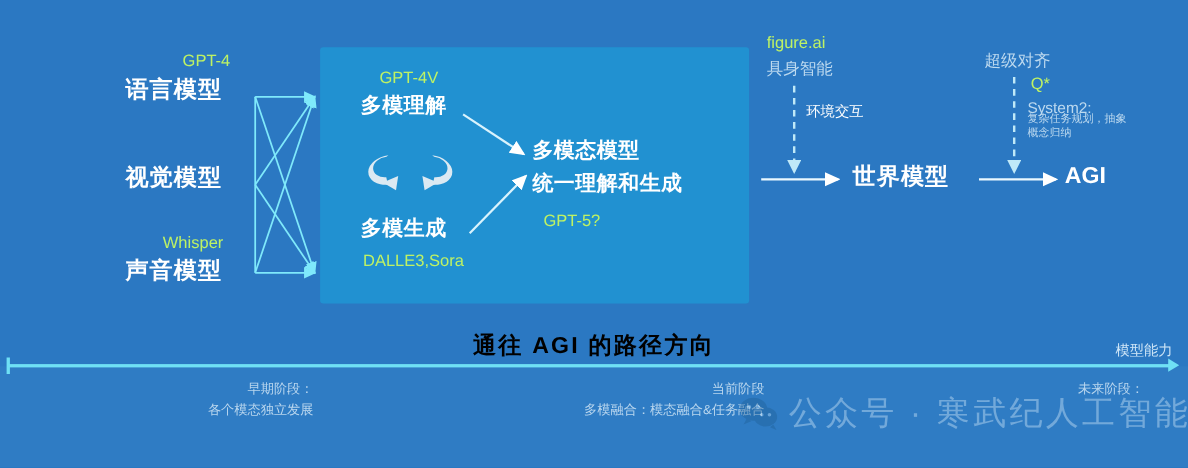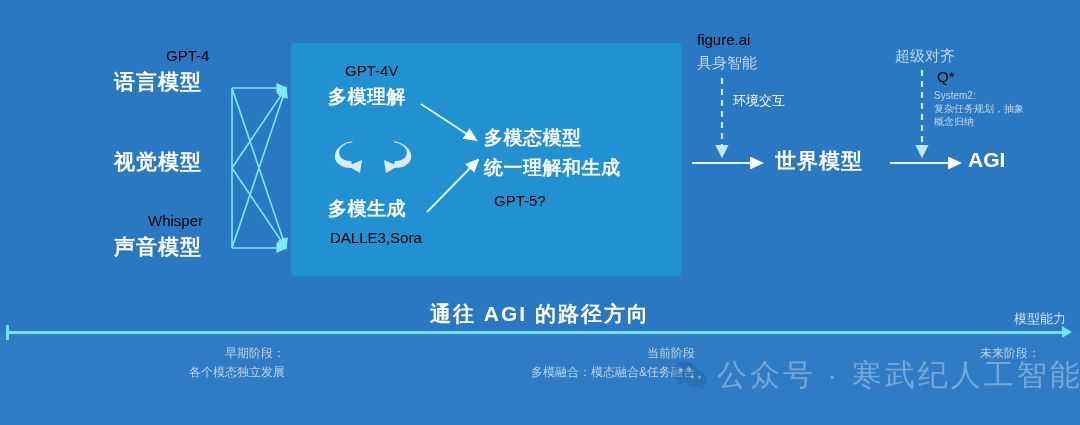--- a/index.html
+++ b/index.html
@@ -35,32 +35,32 @@
   }
 
   
   .panel{
     position:absolute;left:291px;top:43px;width:390px;height:233px;
     background:#2191d1;border-radius:3px;
   }
 
   
   .t{position:absolute;white-space:nowrap;line-height:1.15;}
-  .green{color:#000000;}
+  .green{color:#bef264;}
   .pale{color:#bcd9ef;}
   .white{color:#ffffff;}
 
   .lbl-sm{font-size:13px;text-align:center;}
   .lbl-md{font-size:15px;}
   .node-big{font-size:21px;font-weight:bold;color:#ffffff;letter-spacing:1px;}
   .node-mid{font-size:19px;font-weight:bold;color:#ffffff;letter-spacing:.5px;}
 
   .title-main{
     position:absolute;left:0;top:300px;width:1080px;text-align:center;
-    font-size:21px;font-weight:bold;color:#ffffff;letter-spacing:2px;
+    font-size:21px;font-weight:bold;color:#000000;letter-spacing:2px;
   }
   .axis-cap{
     position:absolute;right:14px;top:310px;
     font-size:13px;color:#cfe6f7;
   }
   .stage-note{
     position:absolute;text-align:right;font-size:12px;color:#b9d6ee;
     line-height:1.55;white-space:nowrap;
   }
 
@@ -160,21 +160,21 @@
   <div class="t node-mid" style="left:484px;top:157px;">统一理解和生成</div>
   <div class="t green lbl-md" style="left:494px;top:192px;">GPT-5?</div>
 
   <div class="t green lbl-md" style="left:697px;top:31px;">figure.ai</div>
   <div class="t pale lbl-md" style="left:697px;top:54px;">具身智能</div>
   <div class="t white lbl-sm" style="left:733px;top:94px;">环境交互</div>
   <div class="t node-big" style="left:775px;top:149px;">世界模型</div>
 
   <div class="t pale lbl-md" style="left:895px;top:47px;">超级对齐</div>
   <div class="t green lbl-md" style="left:937px;top:68px;">Q*</div>
-  <div class="t pale" style="left:934px;top:90px;font-size:10px;">System2:</div>
+  <div class="t pale" style="left:934px;top:90px;font-size:14px;">System2:</div>
   <div class="t pale" style="left:934px;top:103px;font-size:10px;">复杂任务规划，抽象</div>
   <div class="t pale" style="left:934px;top:116px;font-size:10px;">概念归纳</div>
   <div class="t node-big" style="left:968px;top:148px;letter-spacing:0;">AGI</div>
 
   <div class="title-main">通往 AGI 的路径方向</div>
   <div class="axis-cap">模型能力</div>
 
   <div class="stage-note" style="left:65px;top:344px;width:220px;">
     <div>早期阶段：</div>
     <div>各个模态独立发展</div>

